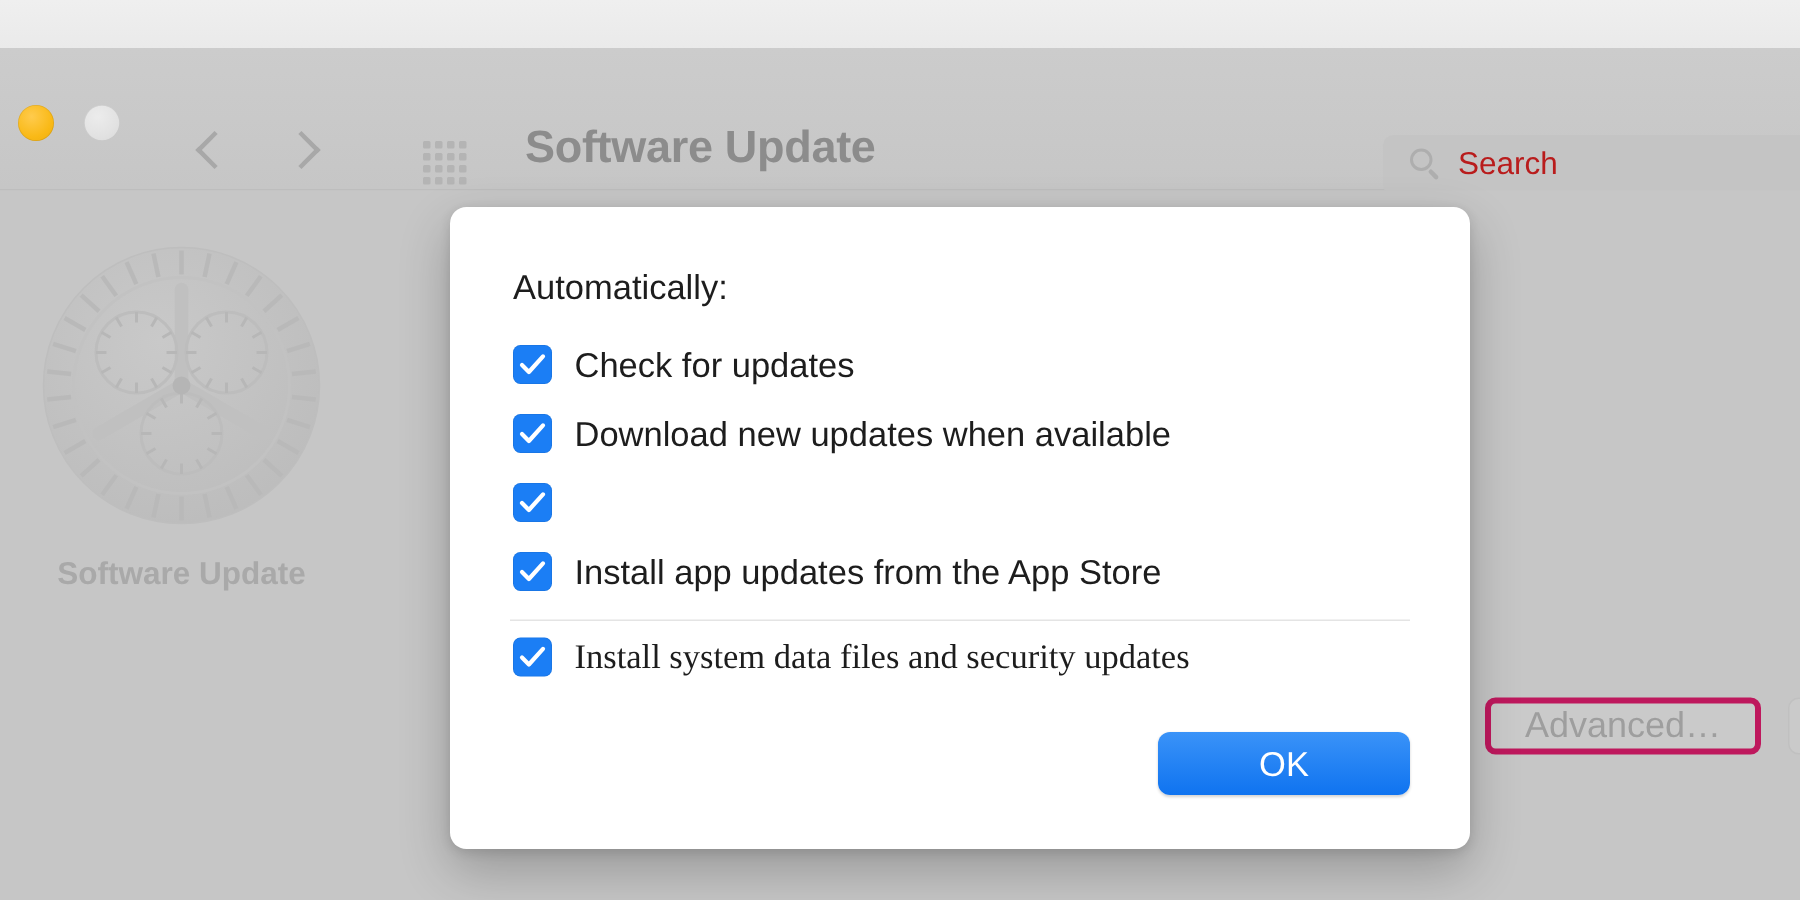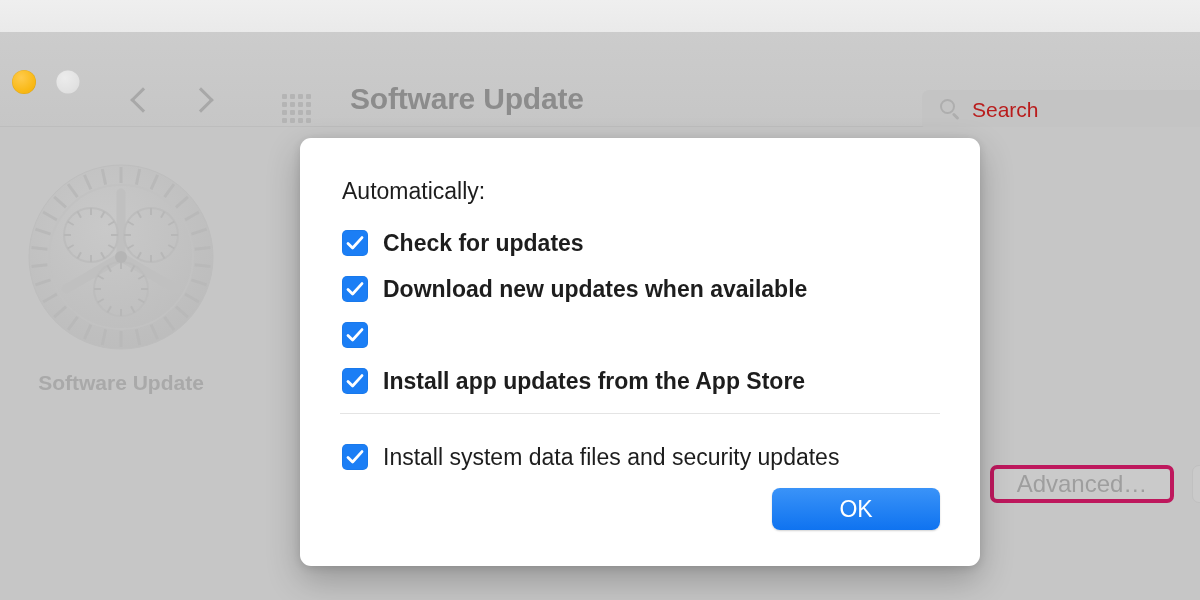--- a/index.html
+++ b/index.html
@@ -251,21 +251,20 @@
   .check-list {
     position: absolute;
     left: 42px;
     top: 82px;
     width: 600px;
   }
   .check-row {
     display: flex;
     align-items: center;
     height: 46px;
-    font-weight: bold;
   }
   .checkbox {
     width: 26px;
     height: 26px;
     border-radius: 5px;
     background: #1b7ef5;
     position: relative;
     flex: 0 0 auto;
     box-shadow: inset 0 0 0 0.5px rgba(0,0,0,0.08);
   }
@@ -286,23 +285,24 @@
     left: 40px;
     top: 275px;
     width: 600px;
     height: 1px;
     background: #e4e4e4;
   }
 
   .security-row {
     position: absolute;
     left: 42px;
-    top: 306px;
+    top: 287px;
     display: flex;
     align-items: flex-start;
+    font-family: Liberation Serif, serif;
   }
 
   .ok-button {
     position: absolute;
     left: 472px;
     top: 350px;
     width: 168px;
     height: 42px;
     border-radius: 8px;
     background: linear-gradient(180deg, #3a93f8 0%, #0f73f0 100%);

